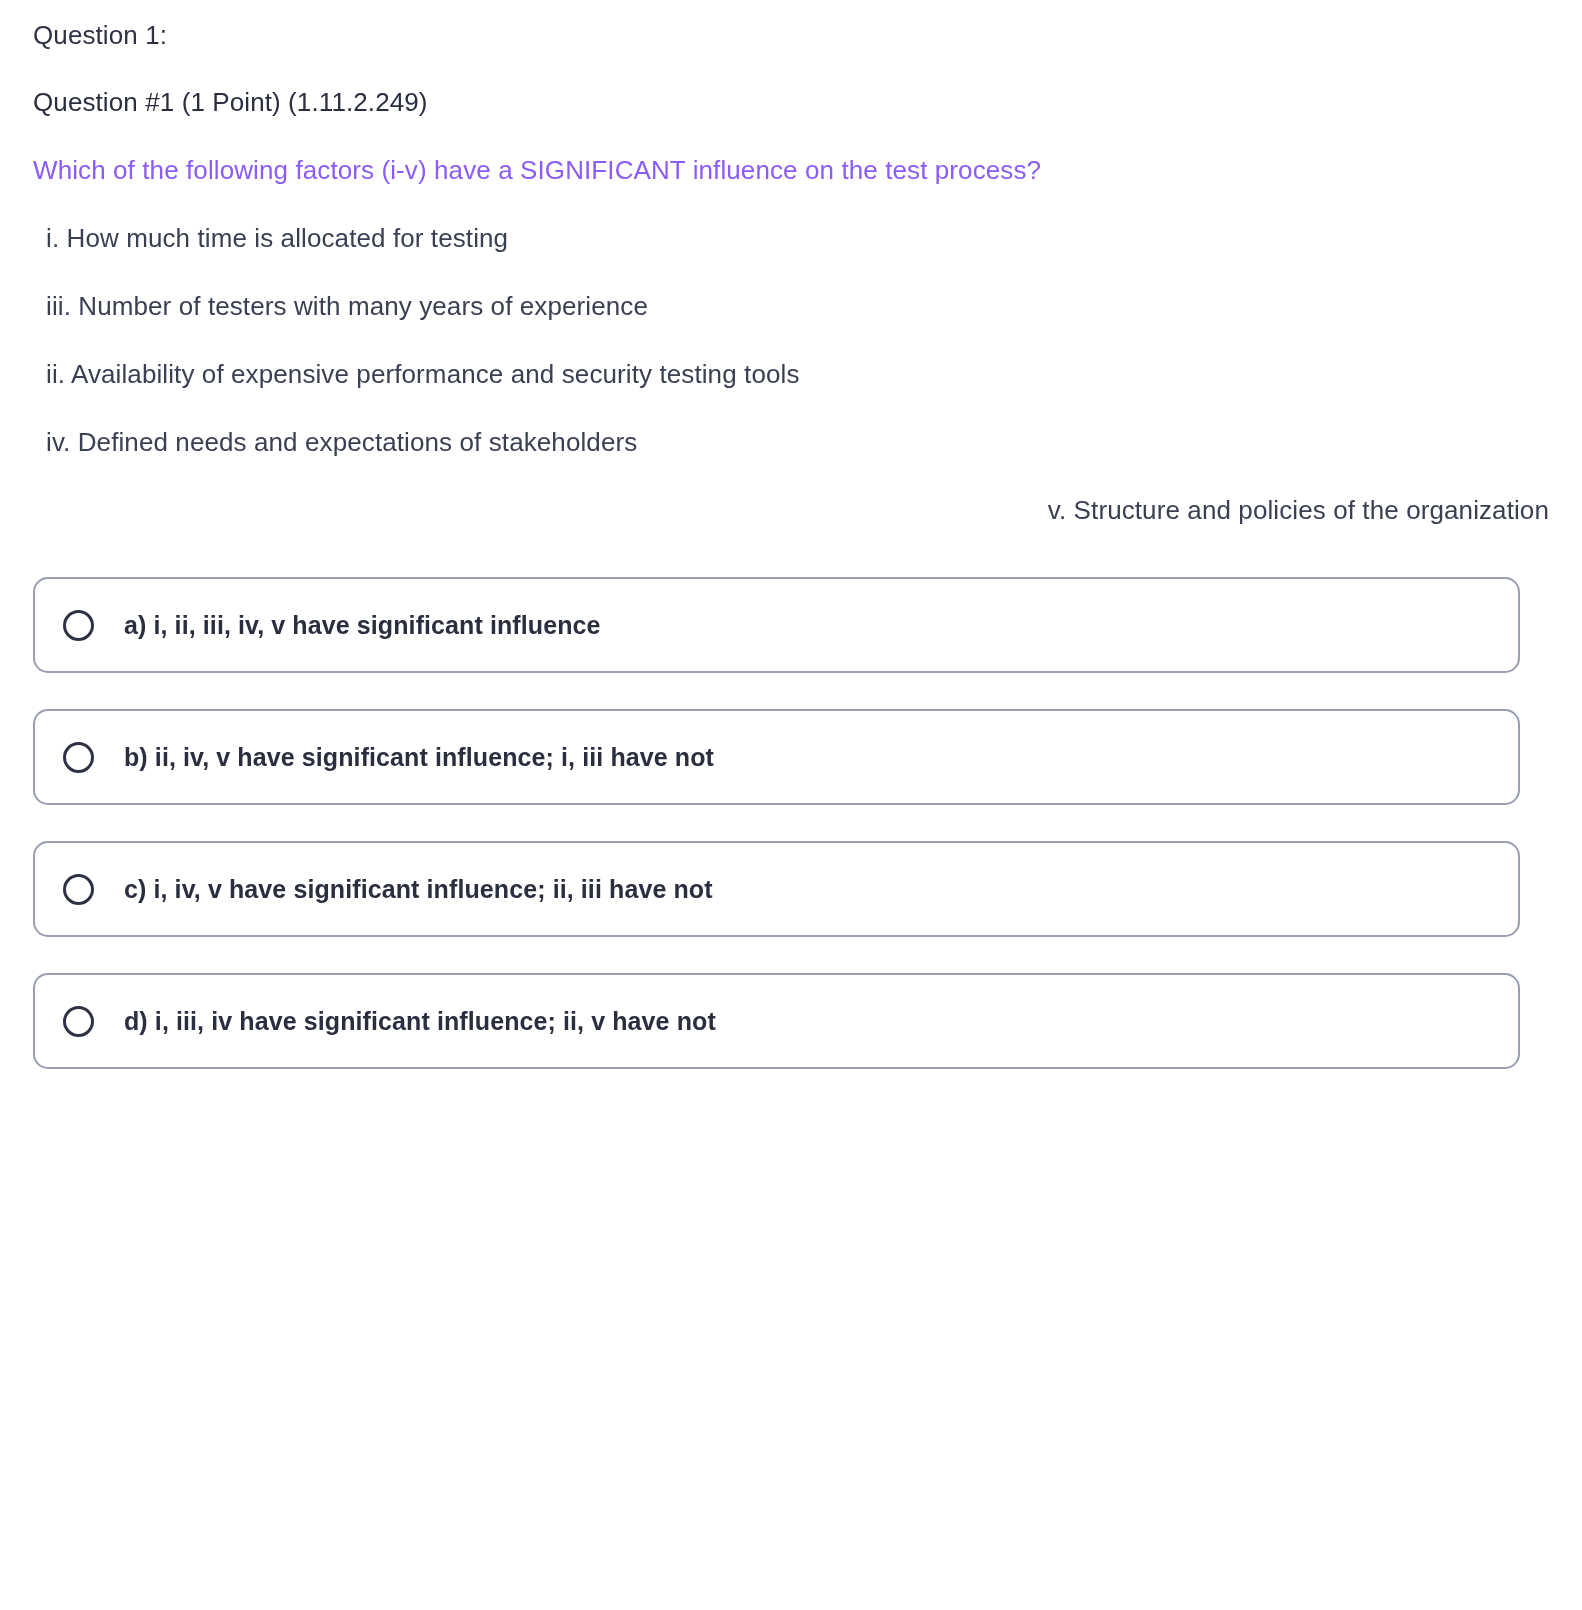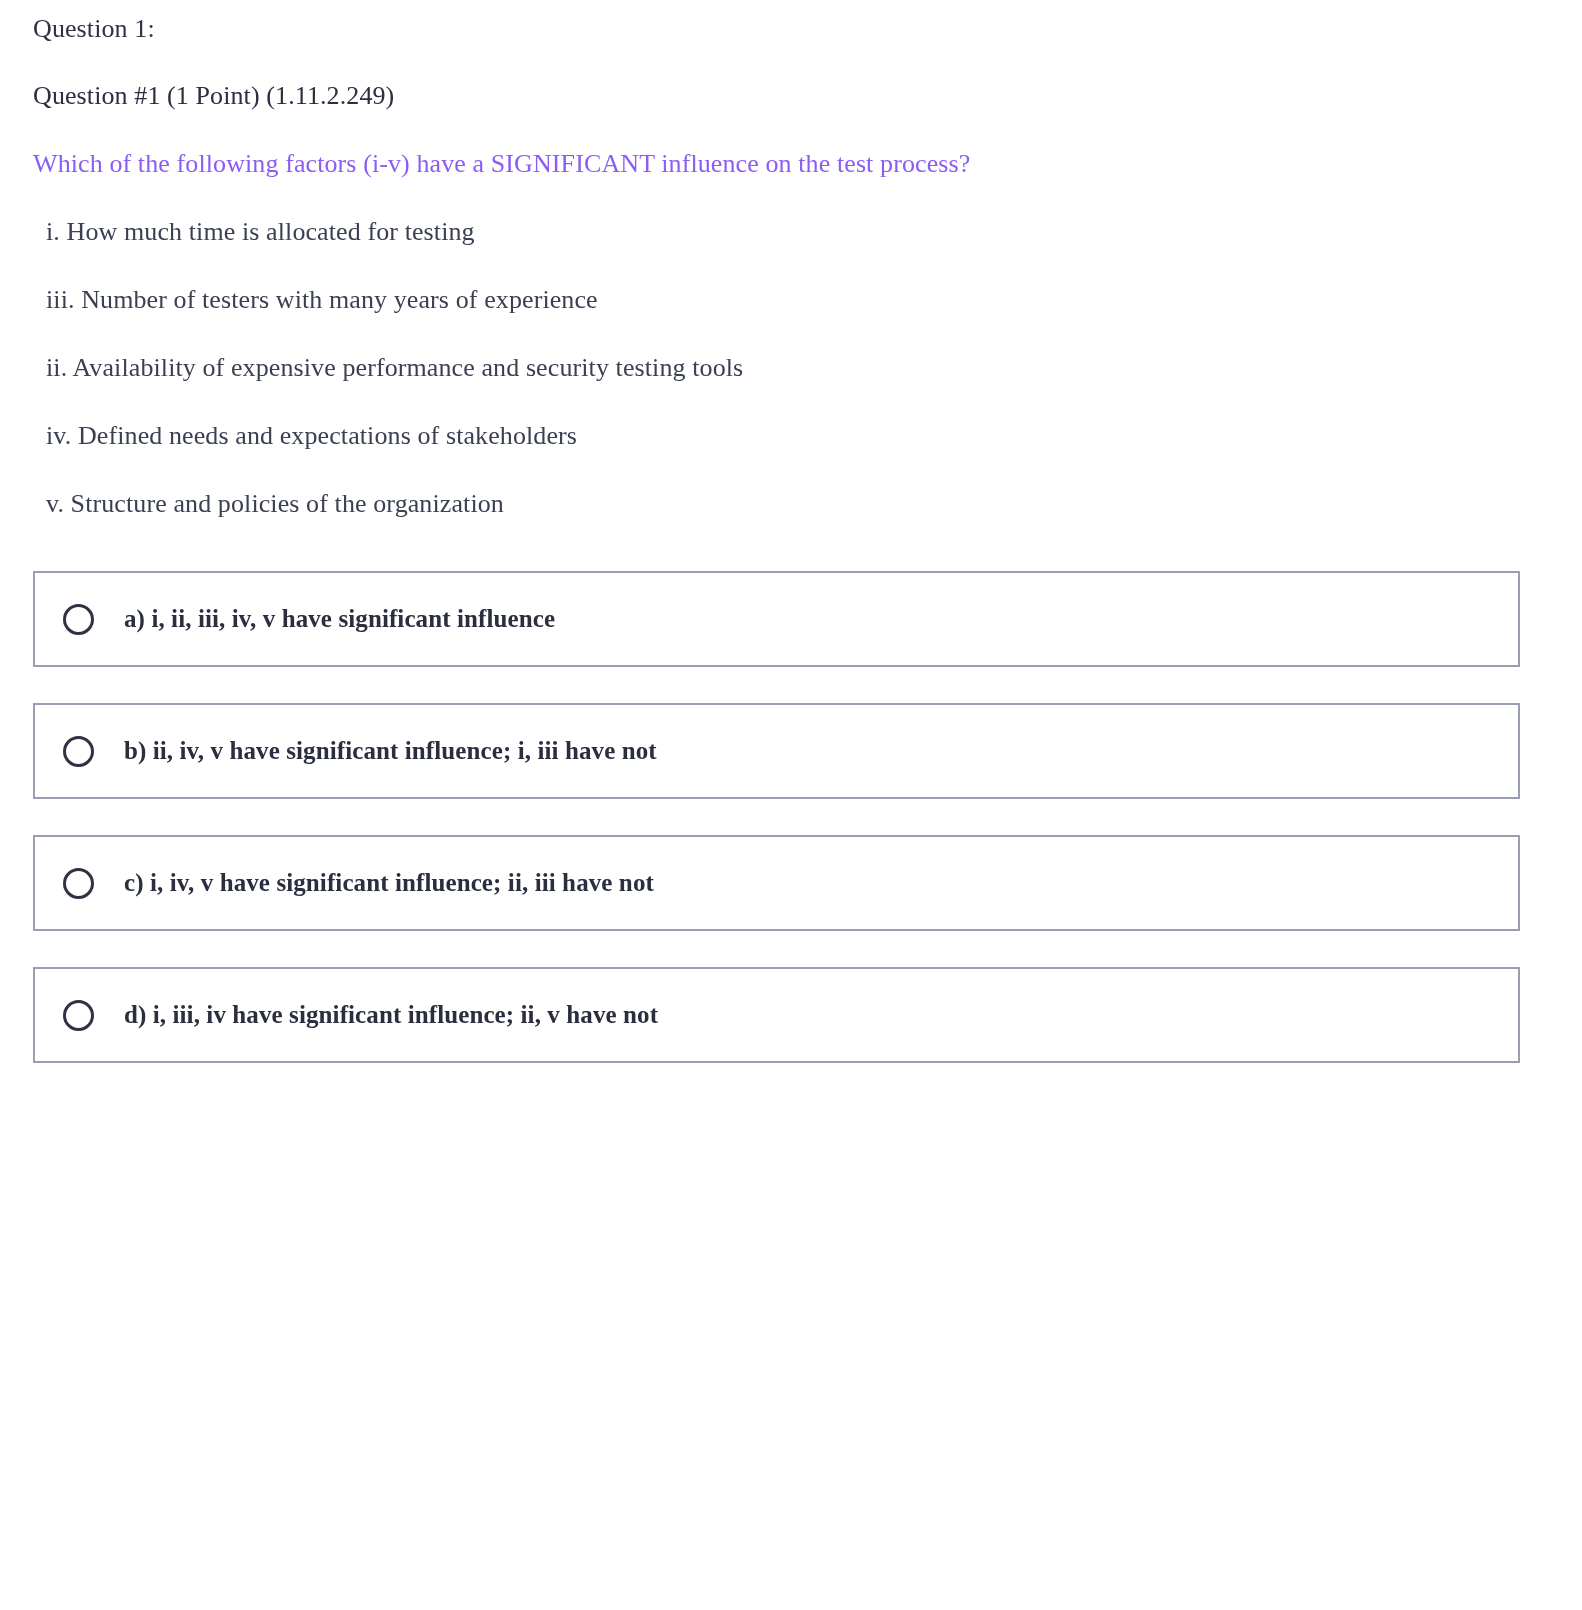--- a/index.html
+++ b/index.html
@@ -13,23 +13,22 @@
     width: 1582px;
     height: 1610px;
     font-family: "Liberation Sans", sans-serif;
     color: #2e3244;
     -webkit-font-smoothing: antialiased;
   }
 
   .page {
     width: 1582px;
     min-height: 1610px;
-    padding: 16px 33px 0 33px;
+    padding: 22px 33px 0 33px;
     background: #ffffff;
-    font-family: Liberation Serif, serif;
   }
 
   
   .q-label {
     font-size: 26px;
     line-height: 1.0;
     font-weight: 400;
     color: #2e3244;
     margin: 0 0 41px 0;
     letter-spacing: 0.1px;
@@ -56,36 +55,37 @@
   .q-item {
     font-size: 26px;
     line-height: 1.0;
     font-weight: 400;
     color: #3a3f52;
     margin: 0 0 42px 13px;
     letter-spacing: 0.1px;
   }
   .q-item:last-of-type {
     margin-bottom: 0;
+    text-align: right;
   }
 
   
   .options {
     margin-top: 54px;
     display: block;
   }
 
   .option {
     position: relative;
     display: flex;
     align-items: center;
     width: 1487px;
     min-height: 96px;
     border: 2px solid #9a9eb2;
-    border-radius: 0;
+    border-radius: 15px;
     background: #ffffff;
     padding: 0 26px 0 28px;
     margin-bottom: 36px;
     cursor: pointer;
     user-select: none;
   }
   .option:last-child { margin-bottom: 11px; }
 
   .radio {
     flex: 0 0 auto;

